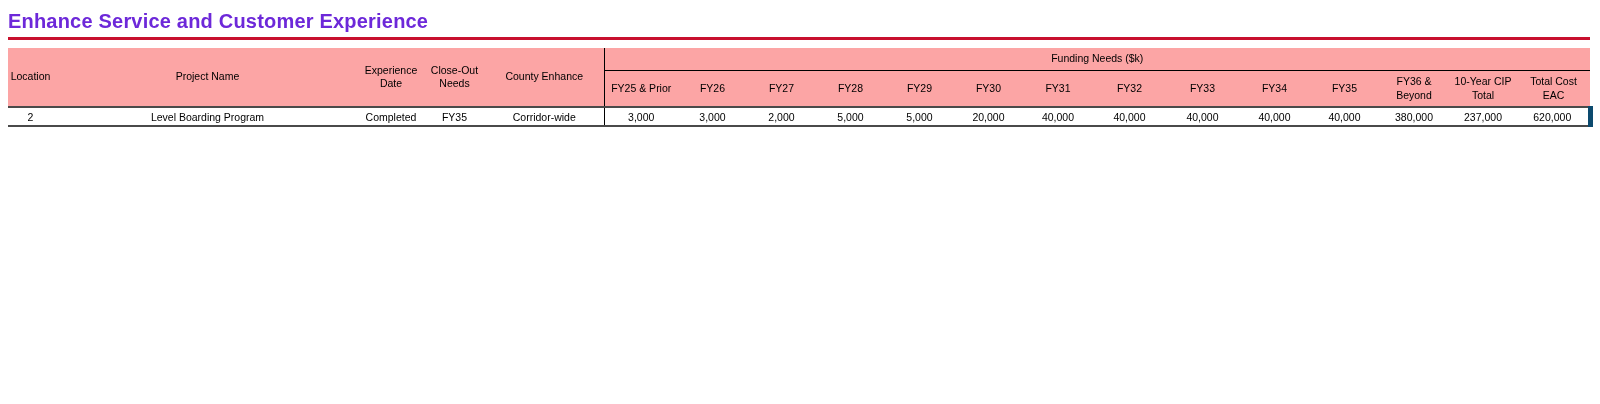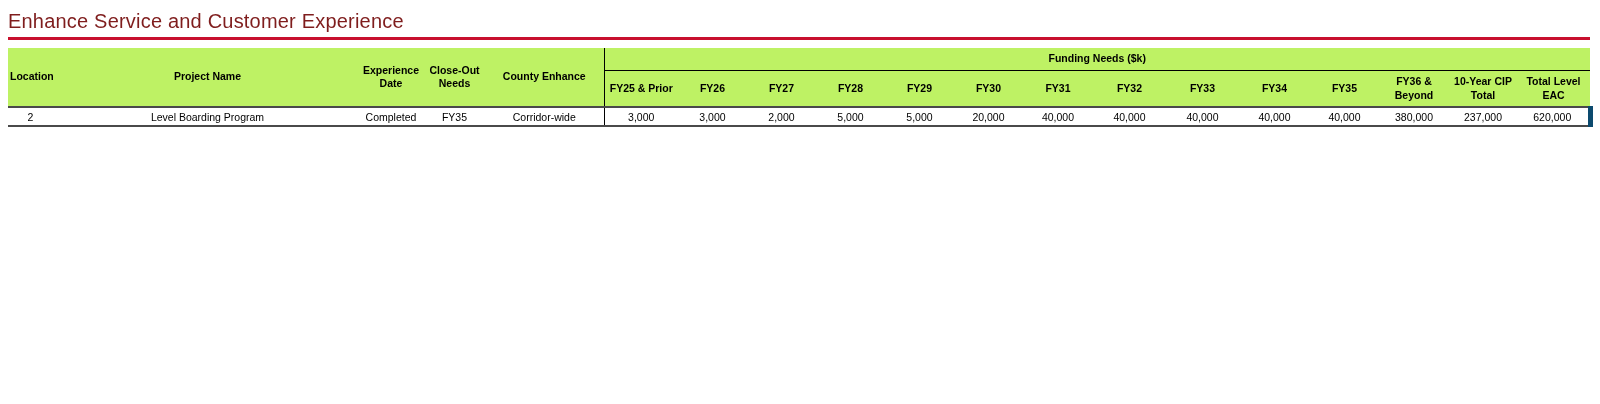--- a/index.html
+++ b/index.html
@@ -17,41 +17,41 @@
     height: 404px;
   }
   .title-wrap {
     margin: 10px 0 0 8px;
     width: 1582px;
     border-bottom: 3px solid #C8102E;
     padding-bottom: 4px;
   }
   h1.page-title {
     margin: 0;
-    color: #7f1d1d;
+    color: #6d28d9;
     font-size: 20px;
-    font-weight: 400;
+    font-weight: 700;
     letter-spacing: 0.2px;
     line-height: 23px;
   }
   table.cip-table {
     margin: 8px 0 0 8px;
     width: 1582px;
     border-collapse: collapse;
     table-layout: fixed;
   }
   .cip-table th, .cip-table td {
     padding: 0 2px;
     color: #000;
     overflow: hidden;
   }
   .cip-table thead th {
-    background: #bef264;
+    background: #fca5a5;
     font-size: 10.5px;
-    font-weight: 700;
+    font-weight: 400;
     line-height: 1.25;
     text-align: center;
     vertical-align: middle;
   }
   tr.group-row th { height: 22px; }
   tr.year-row th  { height: 35px; }
   th.funding-span {
     border-bottom: 1px solid #000;
   }
   .b-left  { border-left: 1px solid #000; }
@@ -119,21 +119,21 @@
         <th>FY28</th>
         <th>FY29</th>
         <th>FY30</th>
         <th>FY31</th>
         <th>FY32</th>
         <th>FY33</th>
         <th>FY34</th>
         <th>FY35</th>
         <th>FY36 &amp; Beyond</th>
         <th>10-Year CIP Total</th>
-        <th class="col-eac-pad">Total Level EAC</th>
+        <th class="col-eac-pad">Total Cost EAC</th>
       </tr>
     </thead>
     <tbody>
       <tr>
         <td>2</td>
         <td class="c-proj">Level Boarding Program</td>
         <td>Completed</td>
         <td>FY35</td>
         <td>Corridor-wide</td>
         <td class="b-left">3,000</td>

